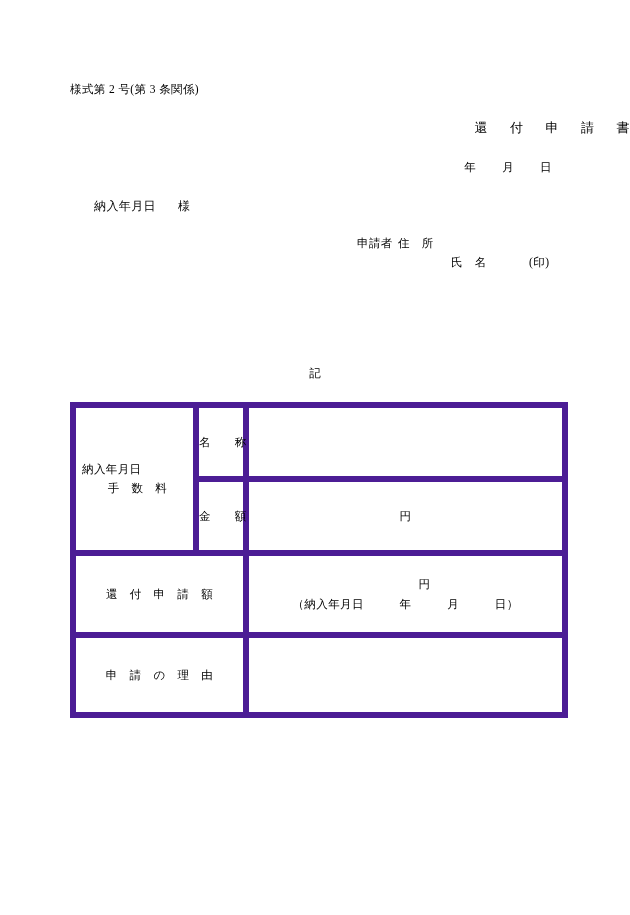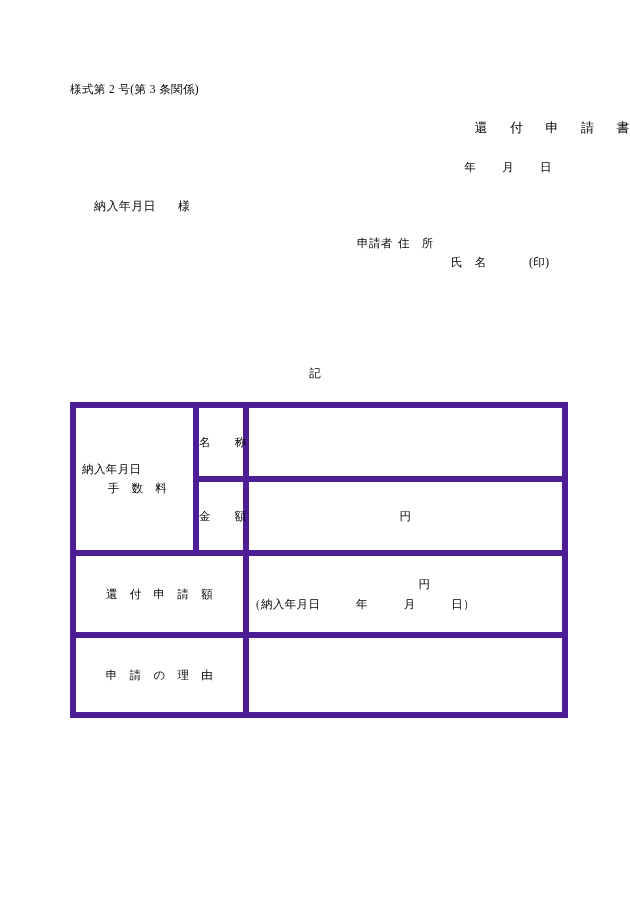--- a/index.html
+++ b/index.html
@@ -181,21 +181,21 @@
   .refund-amount-inner {
     line-height: 20px;
   }
   .refund-amount-inner .yen {
     display: block;
     text-align: center;
     padding-left: 38px;
   }
   .refund-amount-inner .paid-date {
     display: block;
-    text-align: left;
+    text-align: center;
   }
 </style>
 </head>
 <body>
 
 <div class="page">
 
   <div class="form-no">様式第 2 号(第 3 条関係)</div>
 
   <div class="doc-title"><span>還</span><span class="sp"></span><span>付</span><span class="sp"></span><span>申</span><span class="sp"></span><span>請</span><span class="sp"></span><span>書</span></div>

